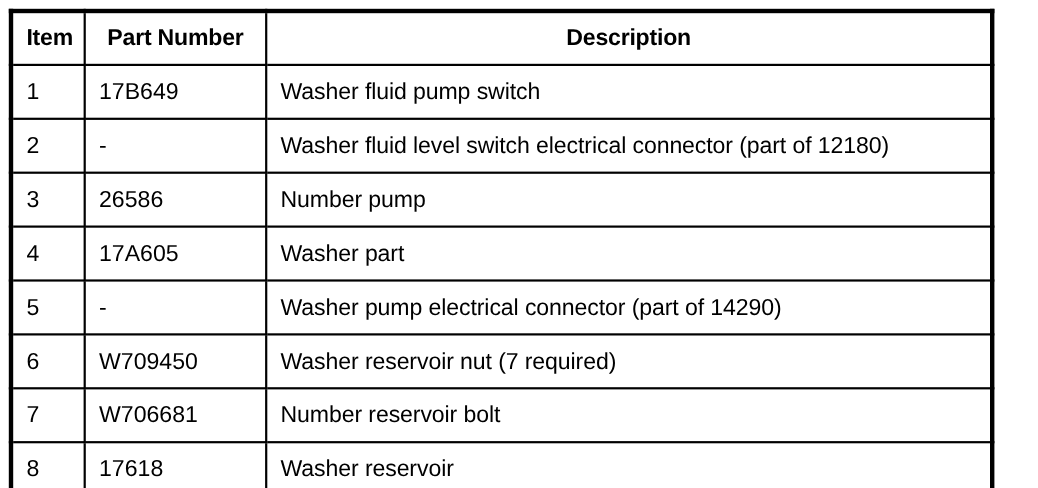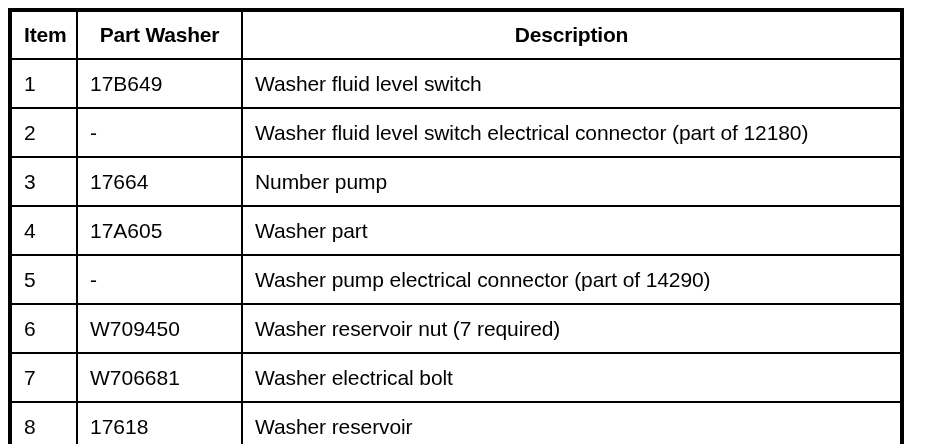--- a/index.html
+++ b/index.html
@@ -71,59 +71,59 @@
 <div id="parts-table-wrap">
   <table class="parts-table">
     <colgroup>
       <col class="col-item">
       <col class="col-part">
       <col class="col-desc">
     </colgroup>
     <thead>
       <tr>
         <th>Item</th>
-        <th>Part Washer</th>
+        <th>Part Number</th>
         <th>Description</th>
       </tr>
     </thead>
     <tbody>
       <tr>
         <td class="cell-item">1</td>
         <td class="cell-part">17B649</td>
-        <td class="cell-desc">Washer fluid level switch</td>
+        <td class="cell-desc">Washer fluid pump switch</td>
       </tr>
       <tr>
         <td class="cell-item">2</td>
         <td class="cell-part">-</td>
         <td class="cell-desc">Washer fluid level switch electrical connector (part of 12180)</td>
       </tr>
       <tr>
         <td class="cell-item">3</td>
-        <td class="cell-part">17664</td>
+        <td class="cell-part">26586</td>
         <td class="cell-desc">Number pump</td>
       </tr>
       <tr>
         <td class="cell-item">4</td>
         <td class="cell-part">17A605</td>
         <td class="cell-desc">Washer part</td>
       </tr>
       <tr>
         <td class="cell-item">5</td>
         <td class="cell-part">-</td>
         <td class="cell-desc">Washer pump electrical connector (part of 14290)</td>
       </tr>
       <tr>
         <td class="cell-item">6</td>
         <td class="cell-part">W709450</td>
         <td class="cell-desc">Washer reservoir nut (7 required)</td>
       </tr>
       <tr>
         <td class="cell-item">7</td>
         <td class="cell-part">W706681</td>
-        <td class="cell-desc">Washer electrical bolt</td>
+        <td class="cell-desc">Number reservoir bolt</td>
       </tr>
       <tr>
         <td class="cell-item">8</td>
         <td class="cell-part">17618</td>
         <td class="cell-desc">Washer reservoir</td>
       </tr>
     </tbody>
   </table>
 </div>
 

